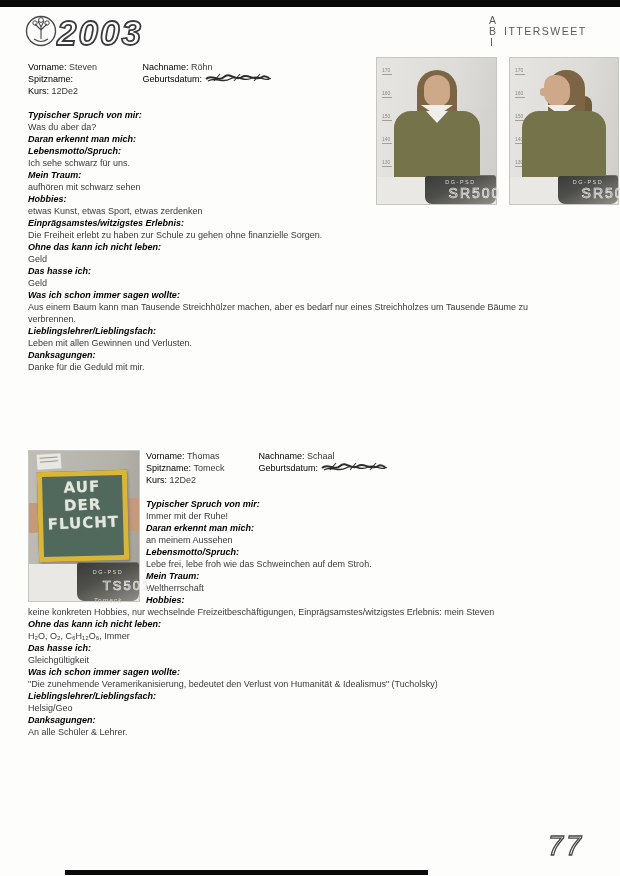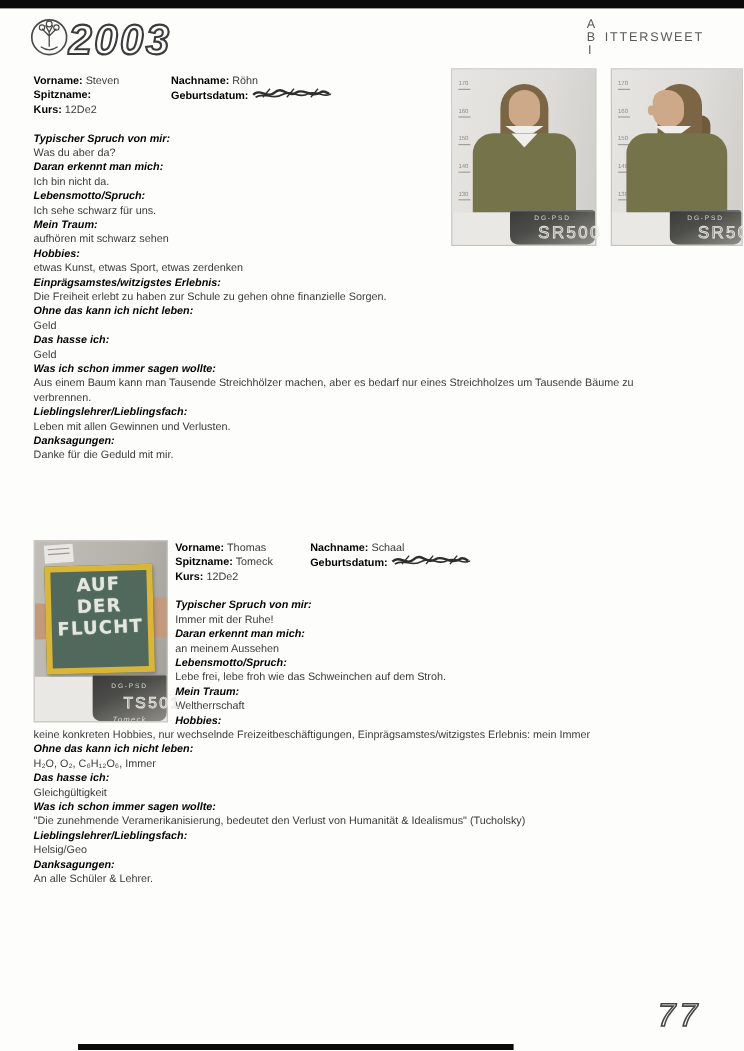--- a/index.html
+++ b/index.html
@@ -20,21 +20,21 @@
   .m-b   { left:489px; top:25px; }
   .m-bit { left:504px; top:25px; }
   .m-end { left:457px; top:36px;margin-top:40px; }
   .m-i   { left:490px; top:36px; }
   .m-ng  { left:509px; top:36px;margin-top:48px; }
 
   
   .textblock { position:absolute; font-size:9px; line-height:12px; color:#3a3a3a; }
   .p1 { left:28px; top:61px;  width:540px; }
   .p2 { left:28px; top:450px; width:569px; }
-  .lbl { font-weight:bold; color:#000; }
+  .lbl { font-weight:normal; color:#000; }
   .name-row { height:12px; white-space:nowrap; }
   .col { display:inline-block; vertical-align:top; }
   .p1 .c1 { width:112px; } .p2 .c1 { width:110px; }
   .qa-list { margin-top:12px; }
   .q { font-weight:bold; color:#000;font-style:italic; }
   .a { color:#3a3a3a; }
   .scribble { display:inline-block; vertical-align:middle; margin-left:2px; position:relative; top:-1px; }
 
   
   .card { position:absolute; background:#e9e8e5; border:1px solid #c6c5c1; box-sizing:border-box; }
@@ -140,21 +140,20 @@
     </div>
     <div class="qa-list">
 
         <div class="qa-row">
           <div class="q">Typischer Spruch von mir:</div>
           <div class="a">Was du aber da?</div>
         </div>
 
         <div class="qa-row">
           <div class="q">Daran erkennt man mich:</div>
-          <div class="a">Ich bin nicht da.</div>
         </div>
 
         <div class="qa-row">
           <div class="q">Lebensmotto/Spruch:</div>
           <div class="a">Ich sehe schwarz für uns.</div>
         </div>
 
         <div class="qa-row">
           <div class="q">Mein Traum:</div>
           <div class="a">aufhören mit schwarz sehen</div>
@@ -304,21 +303,21 @@
           <div class="a">Lebe frei, lebe froh wie das Schweinchen auf dem Stroh.</div>
         </div>
 
         <div class="qa-row">
           <div class="q">Mein Traum:</div>
           <div class="a">Weltherrschaft</div>
         </div>
 
         <div class="qa-row">
           <div class="q">Hobbies:</div>
-          <div class="a">keine konkreten Hobbies, nur wechselnde Freizeitbeschäftigungen, Einprägsamstes/witzigstes Erlebnis: mein Immer</div>
+          <div class="a">keine konkreten Hobbies, nur wechselnde Freizeitbeschäftigungen, Einprägsamstes/witzigstes Erlebnis: mein Steven</div>
         </div>
 
         <div class="qa-row">
           <div class="q">Ohne das kann ich nicht leben:</div>
           <div class="a">H₂O, O₂, C₆H₁₂O₆, Immer</div>
         </div>
 
         <div class="qa-row">
           <div class="q">Das hasse ich:</div>
           <div class="a">Gleichgültigkeit</div>

